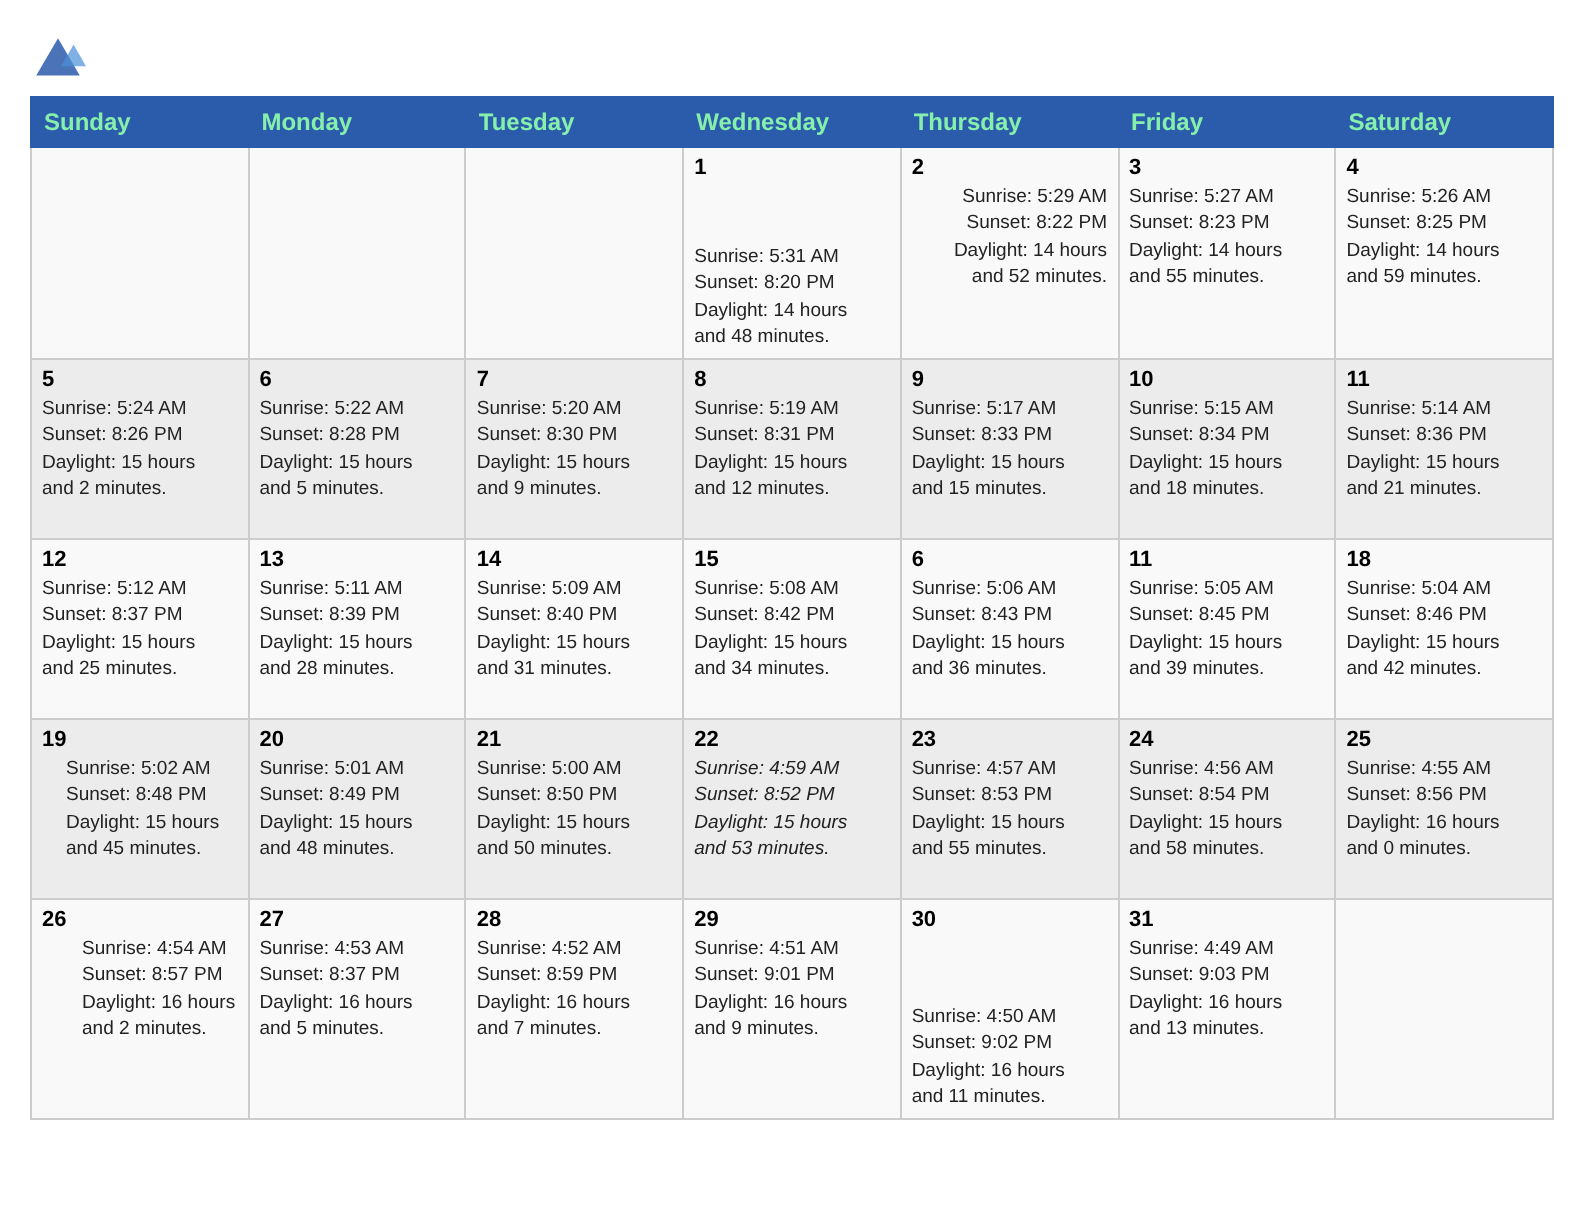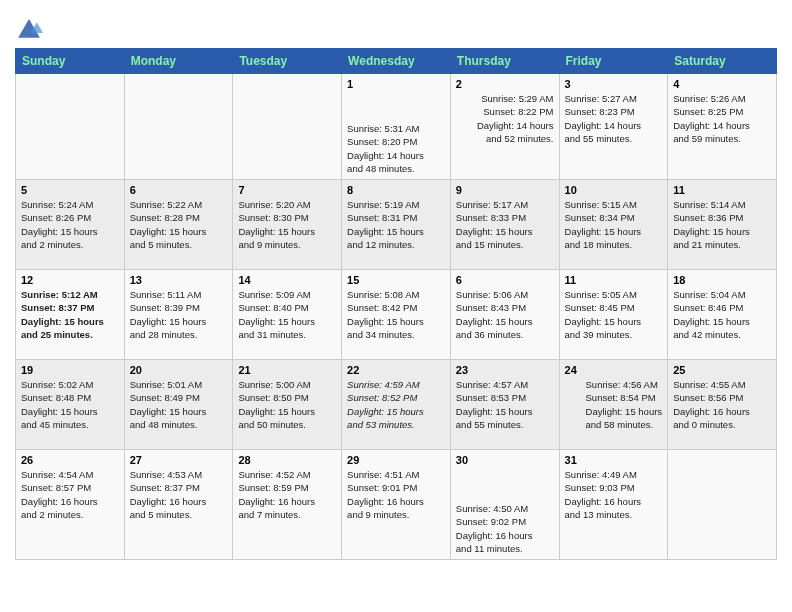--- a/index.html
+++ b/index.html
@@ -202,21 +202,21 @@
           <span class="day-number">11</span>
           <div class="day-info" style="white-space: pre-line;">Sunrise: 5:14 AM
 Sunset: 8:36 PM
 Daylight: 15 hours
 and 21 minutes.</div>
         </td>
       </tr>
       <tr>
         <td>
           <span class="day-number">12</span>
-          <div class="day-info" style="white-space: pre-line; font-weight: bold;">Sunrise: 5:12 AM
+          <div class="day-info" style="white-space: pre-line;">Sunrise: 5:12 AM
 Sunset: 8:37 PM
 Daylight: 15 hours
 and 25 minutes.</div>
         </td>
         <td>
           <span class="day-number">13</span>
           <div class="day-info" style="white-space: pre-line;">Sunrise: 5:11 AM
 Sunset: 8:39 PM
 Daylight: 15 hours
 and 28 minutes.</div>
@@ -253,21 +253,21 @@
           <span class="day-number">18</span>
           <div class="day-info" style="white-space: pre-line;">Sunrise: 5:04 AM
 Sunset: 8:46 PM
 Daylight: 15 hours
 and 42 minutes.</div>
         </td>
       </tr>
       <tr>
         <td>
           <span class="day-number">19</span>
-          <div class="day-info" style="white-space: pre-line;">Sunrise: 5:02 AM
+          <div class="day-info" style="white-space: pre-line; margin-left: 12px;">Sunrise: 5:02 AM
 Sunset: 8:48 PM
 Daylight: 15 hours
 and 45 minutes.</div>
         </td>
         <td>
           <span class="day-number">20</span>
           <div class="day-info" style="white-space: pre-line;">Sunrise: 5:01 AM
 Sunset: 8:49 PM
 Daylight: 15 hours
 and 48 minutes.</div>
@@ -288,37 +288,37 @@
         </td>
         <td>
           <span class="day-number">23</span>
           <div class="day-info" style="white-space: pre-line;">Sunrise: 4:57 AM
 Sunset: 8:53 PM
 Daylight: 15 hours
 and 55 minutes.</div>
         </td>
         <td>
           <span class="day-number">24</span>
-          <div class="day-info" style="white-space: pre-line; margin-left: 21px;">Sunrise: 4:56 AM
+          <div class="day-info" style="white-space: pre-line;">Sunrise: 4:56 AM
 Sunset: 8:54 PM
 Daylight: 15 hours
 and 58 minutes.</div>
         </td>
         <td>
           <span class="day-number">25</span>
           <div class="day-info" style="white-space: pre-line;">Sunrise: 4:55 AM
 Sunset: 8:56 PM
 Daylight: 16 hours
 and 0 minutes.</div>
         </td>
       </tr>
       <tr>
         <td>
           <span class="day-number">26</span>
-          <div class="day-info" style="white-space: pre-line;">Sunrise: 4:54 AM
+          <div class="day-info" style="white-space: pre-line; margin-left: 20px;">Sunrise: 4:54 AM
 Sunset: 8:57 PM
 Daylight: 16 hours
 and 2 minutes.</div>
         </td>
         <td>
           <span class="day-number">27</span>
           <div class="day-info" style="white-space: pre-line;">Sunrise: 4:53 AM
 Sunset: 8:37 PM
 Daylight: 16 hours
 and 5 minutes.</div>

